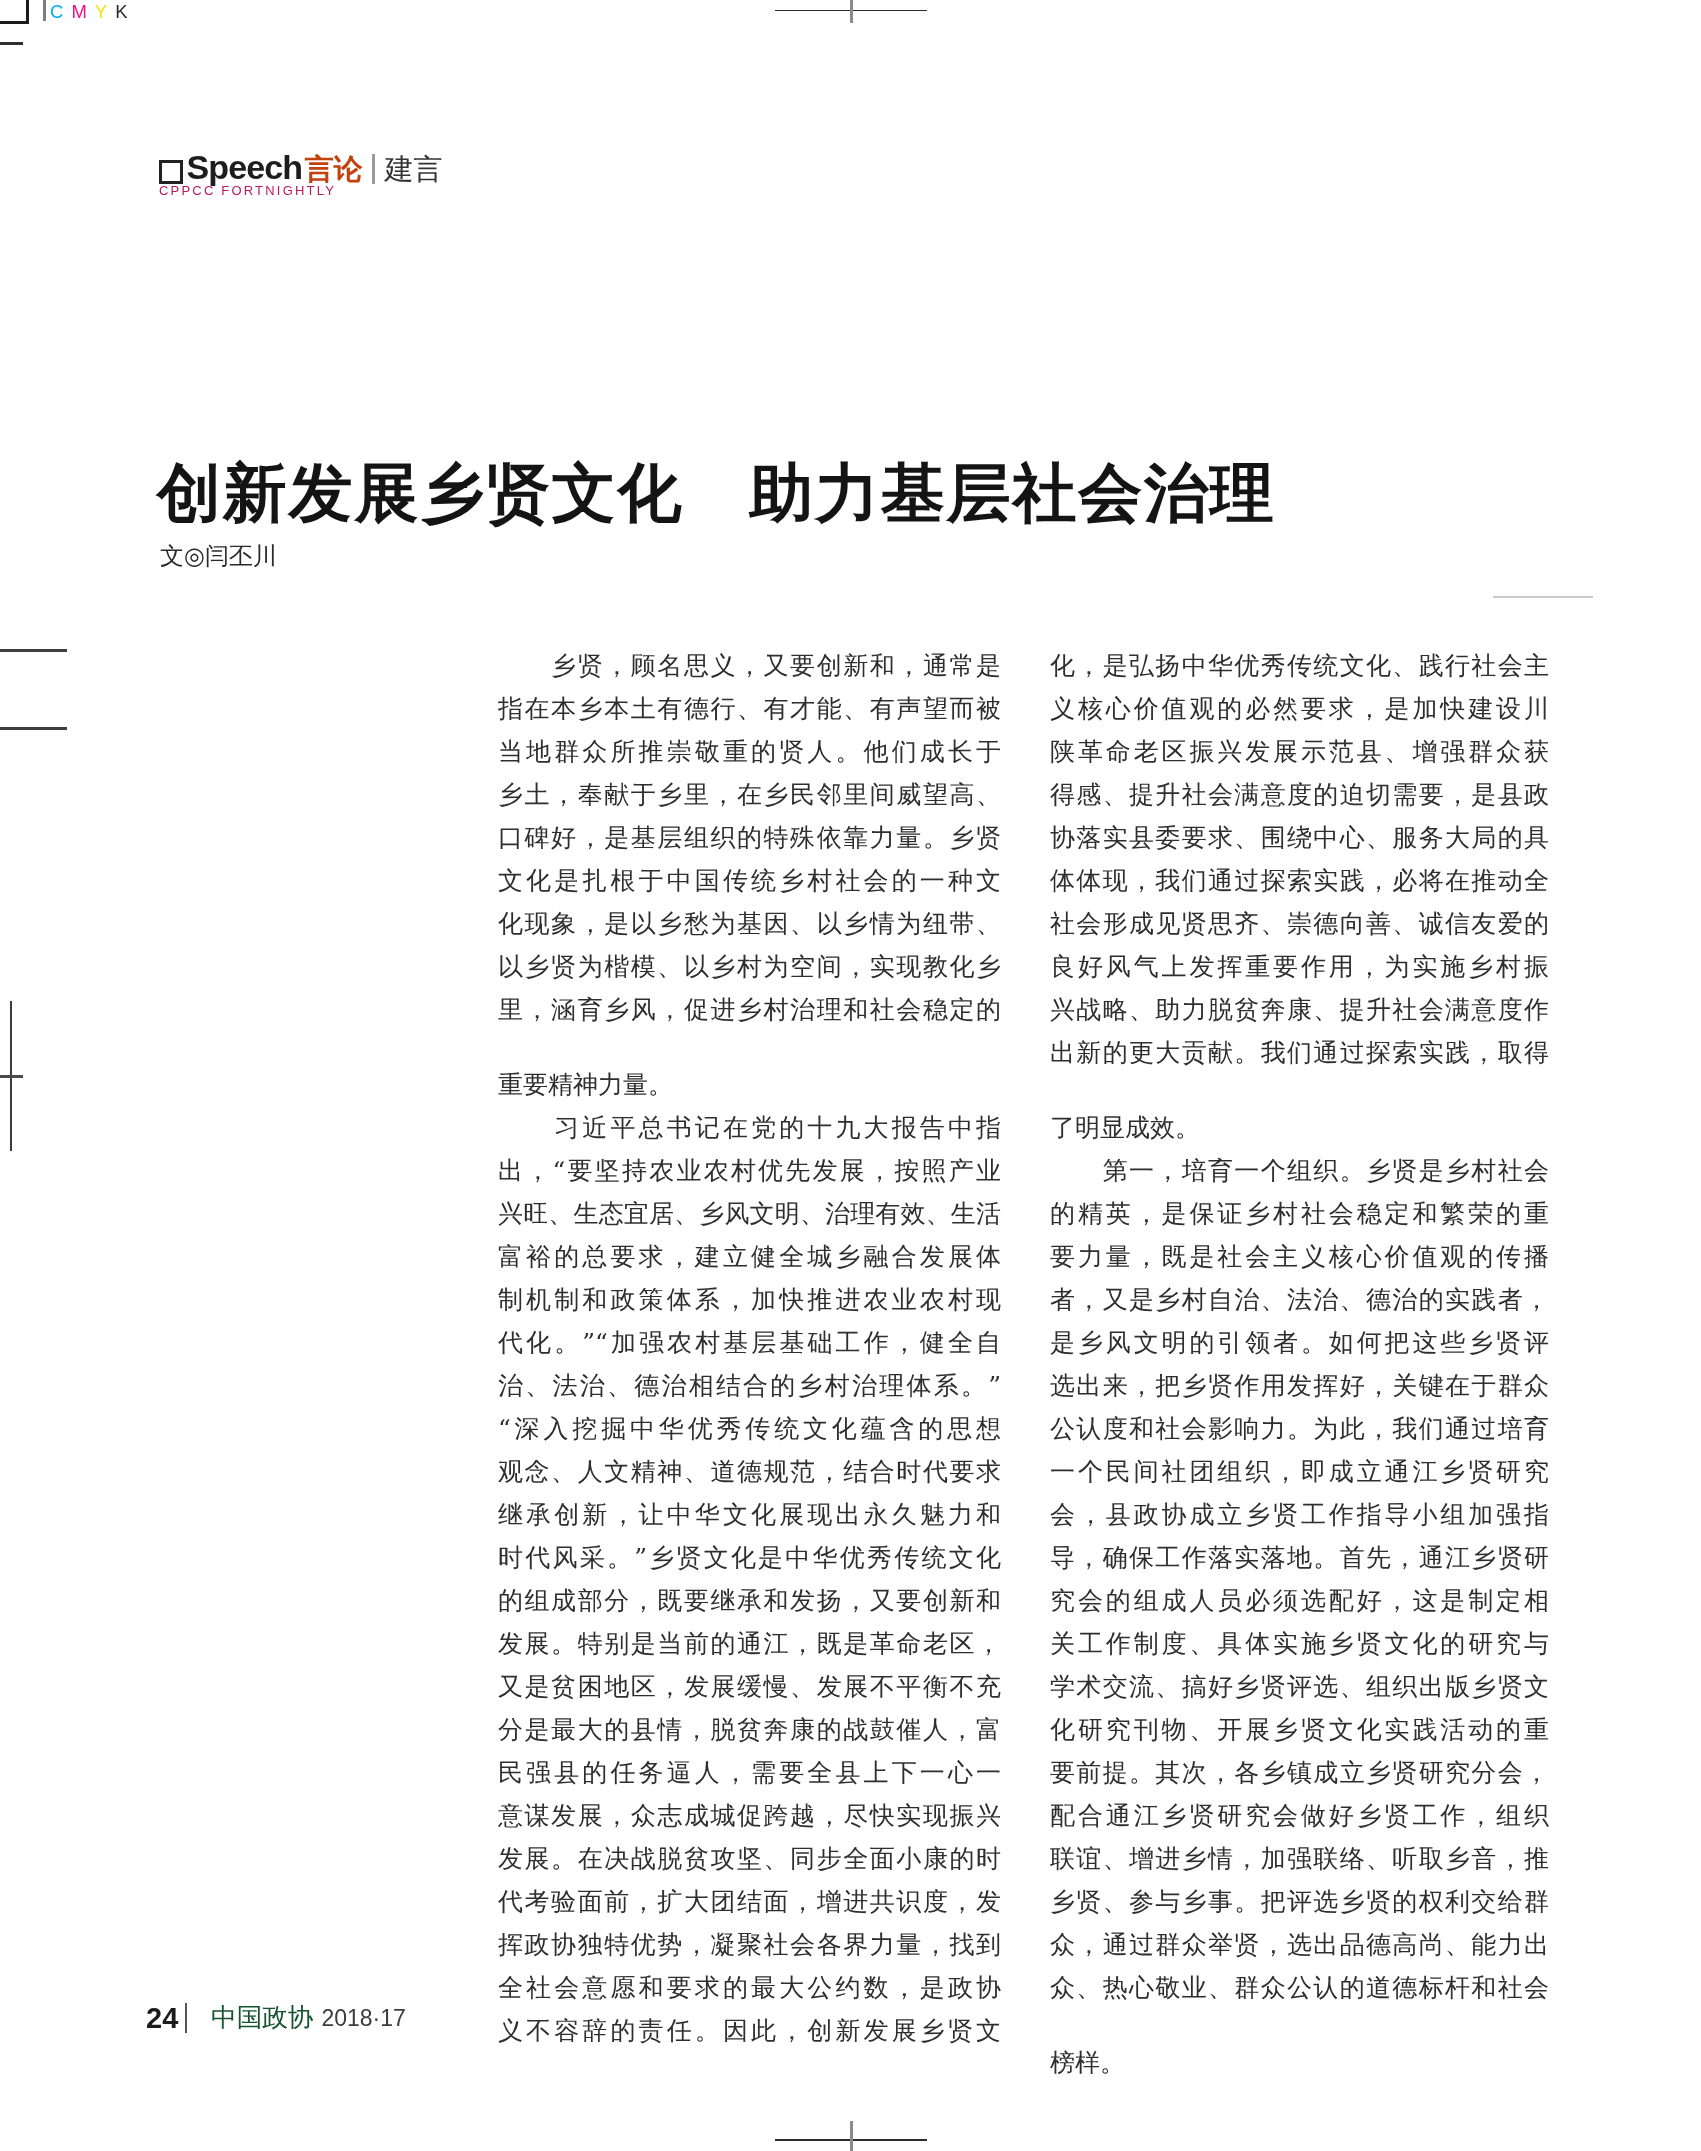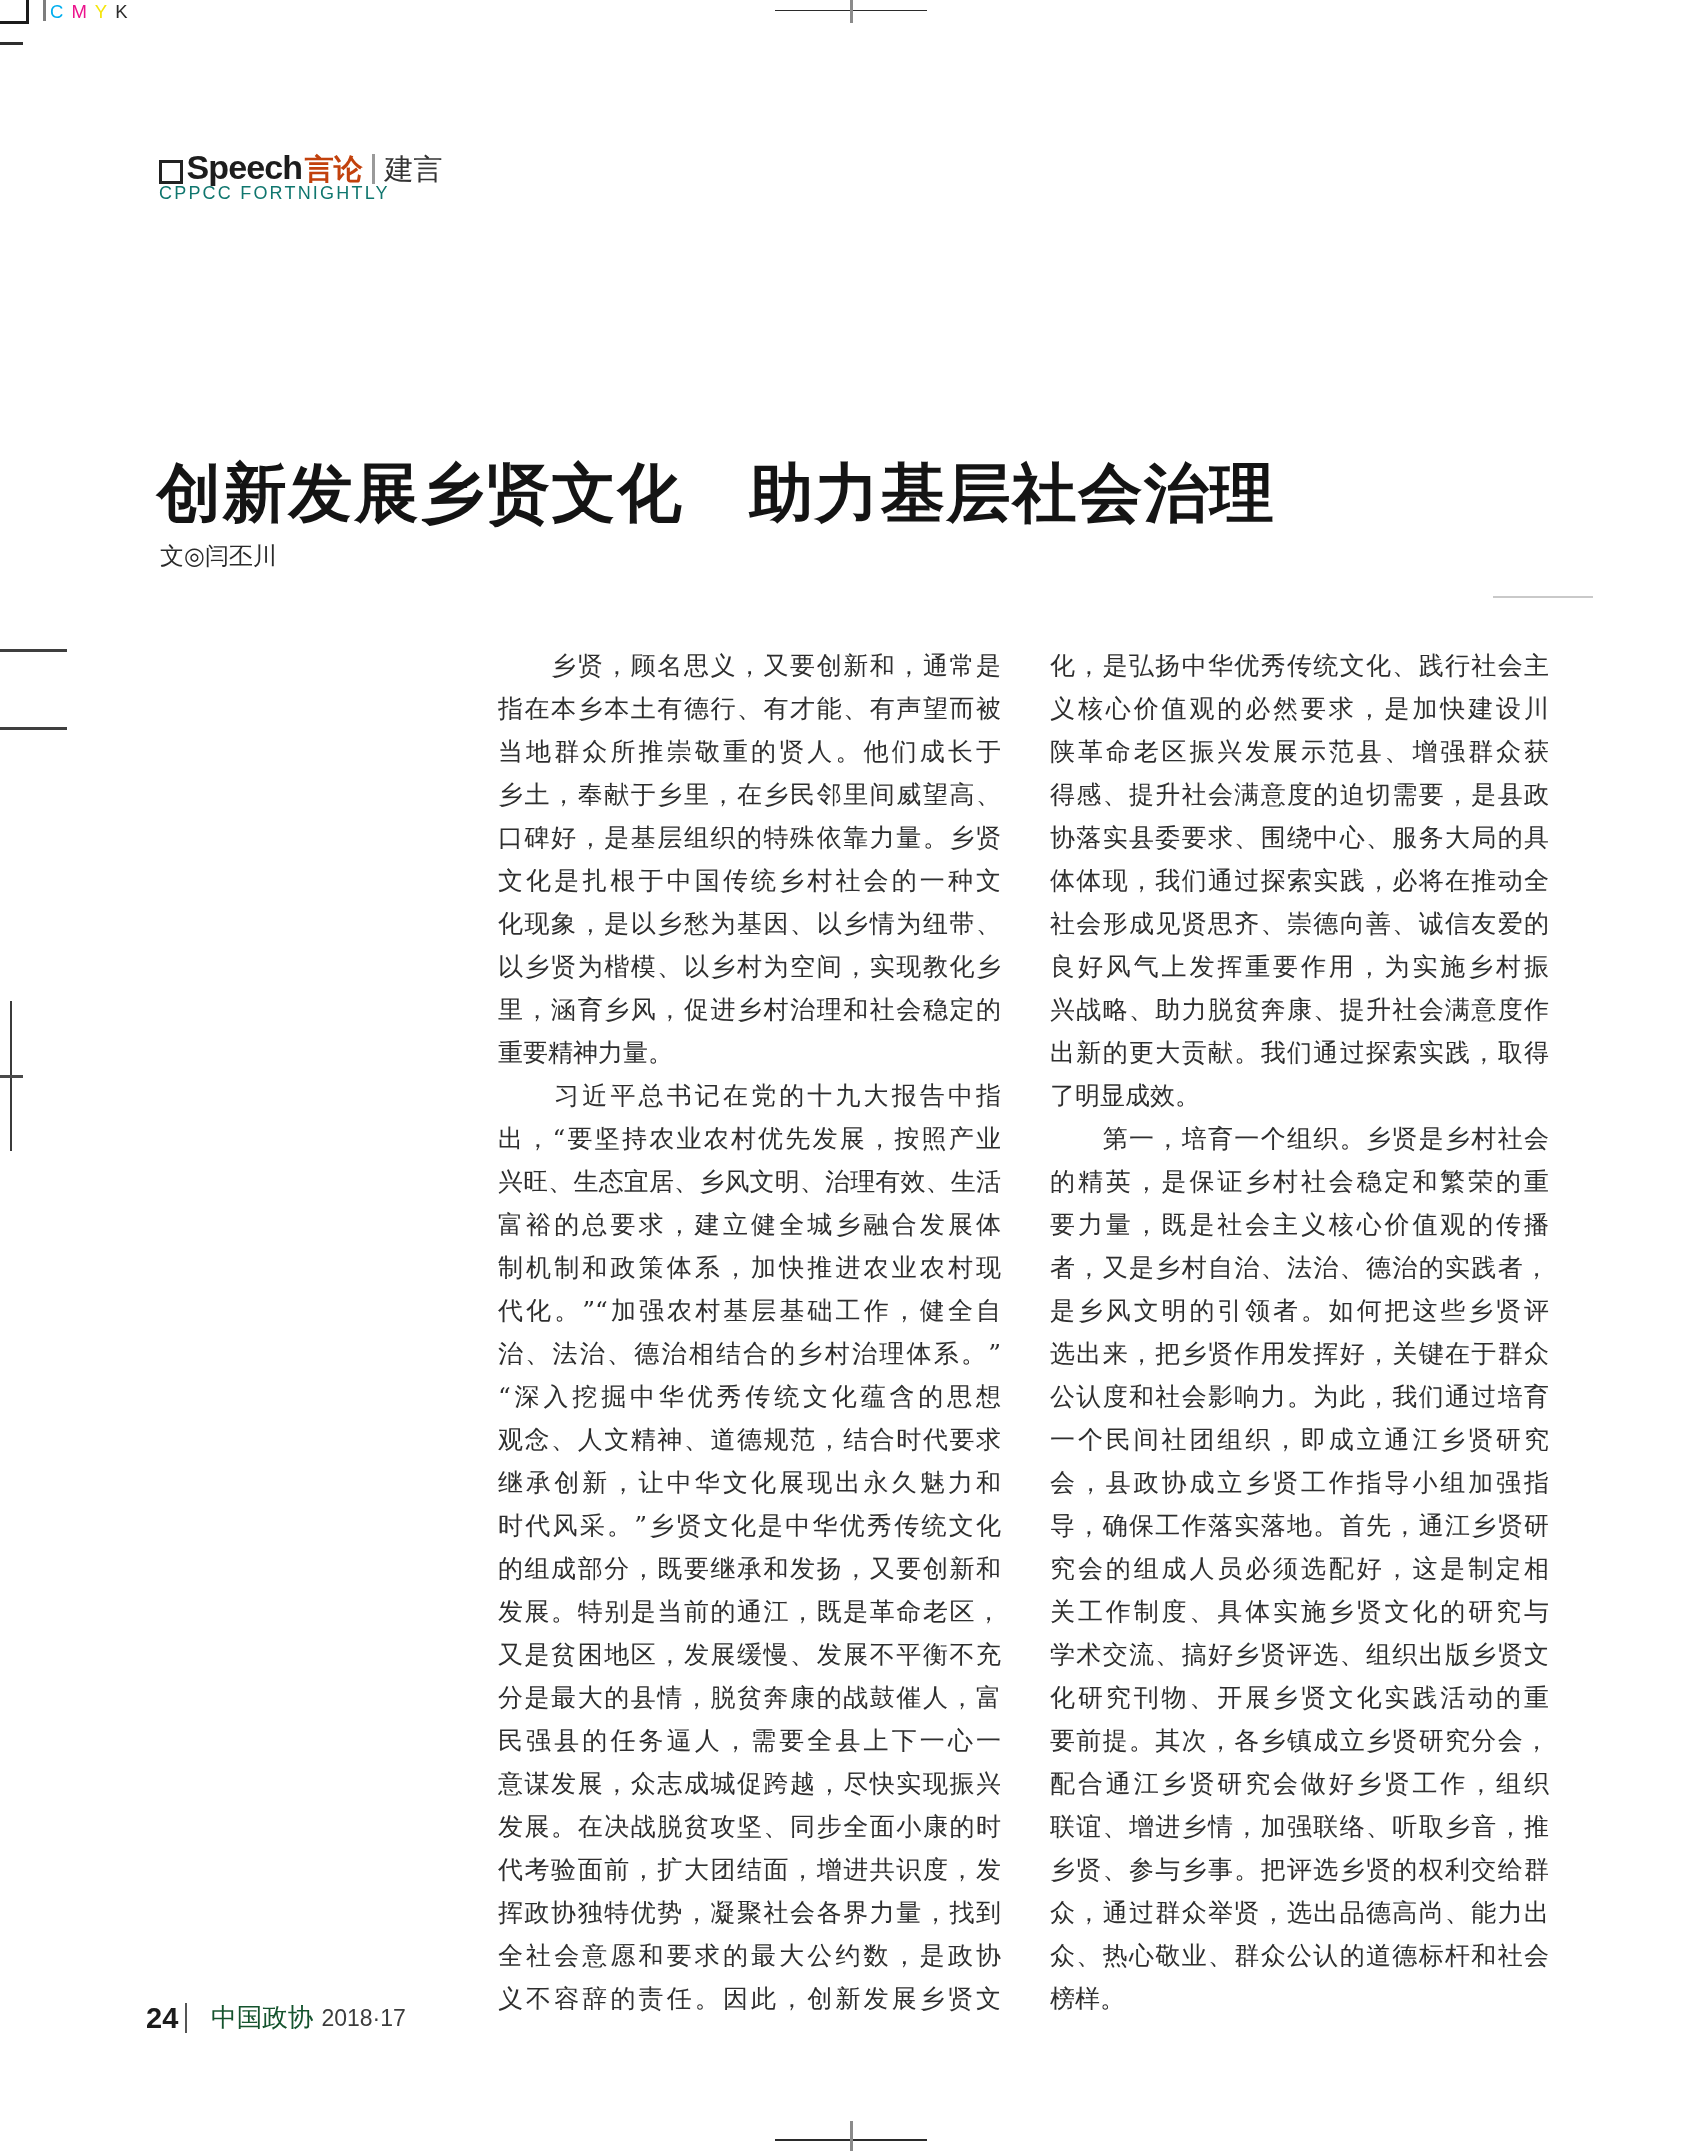--- a/index.html
+++ b/index.html
@@ -23,33 +23,33 @@
   .bc-v{left:850px;top:2121px;width:2.6px;height:31px;background:#8b8b8b;}
   
   .header{position:absolute;left:159px;top:150px;}
   .header-row{display:flex;align-items:flex-end;height:34px;}
   .hdr-square{width:24px;height:24px;border:3.5px solid #222;box-sizing:border-box;margin-right:3.5px;}
   .hdr-speech{font-family:"Liberation Sans",sans-serif;font-weight:bold;font-size:34px;
               letter-spacing:-0.9px;color:#1d1d1d;line-height:1;}
   .hdr-cn{font-weight:bold;font-size:29px;color:#c2410c;margin-left:2.6px;line-height:1;}
   .hdr-div{width:2.6px;height:30px;background:#9a9a9a;margin:0 9.7px;}
   .hdr-section{font-size:29px;font-weight:normal;color:#333;line-height:1;}
-  .hdr-sub{font-family:"Liberation Sans",sans-serif;font-size:18px;color:#0f766e;
+  .hdr-sub{font-family:"Liberation Sans",sans-serif;font-size:13px;color:#be185d;
            letter-spacing:2.2px;margin-top:0px;line-height:1;}
   
   .title{position:absolute;left:157px;top:446px;font-size:64px;font-weight:900;color:#141414;
          letter-spacing:1.8px;white-space:nowrap;line-height:1.1;margin-top:12px;}
   .byline{position:absolute;left:160px;top:544px;font-size:24px;color:#2a2a2a;line-height:1;}
   
   .col{position:absolute;top:644px;}
   .col-left{left:498px;width:503px;}
   .col-right{left:1050px;width:499px;}
   .line{height:43px;line-height:43px;font-size:25px;color:#2e2e2e;
         text-align:justify;text-align-last:justify;overflow:hidden;}
-  .line.short{text-align-last:left;}
+  .line.short{text-align-last:left;margin-top:32px;}
   
   .footer{position:absolute;left:146px;top:2003px;display:flex;align-items:center;
           font-family:"Liberation Sans",sans-serif;}
   .pg-num{font-size:29px;font-weight:bold;color:#1c1c1c;line-height:1;}
   .ft-div{width:1.8px;height:30px;background:#555;margin:0 8px 0 7px;}
   .ft-mag{font-size:25.6px;font-weight:normal;color:#14532d;line-height:1;margin-left:16px;}
   .ft-issue{font-size:23px;color:#3c3c3c;margin-left:8px;line-height:1;}
 </style>
 </head>
 <body>

